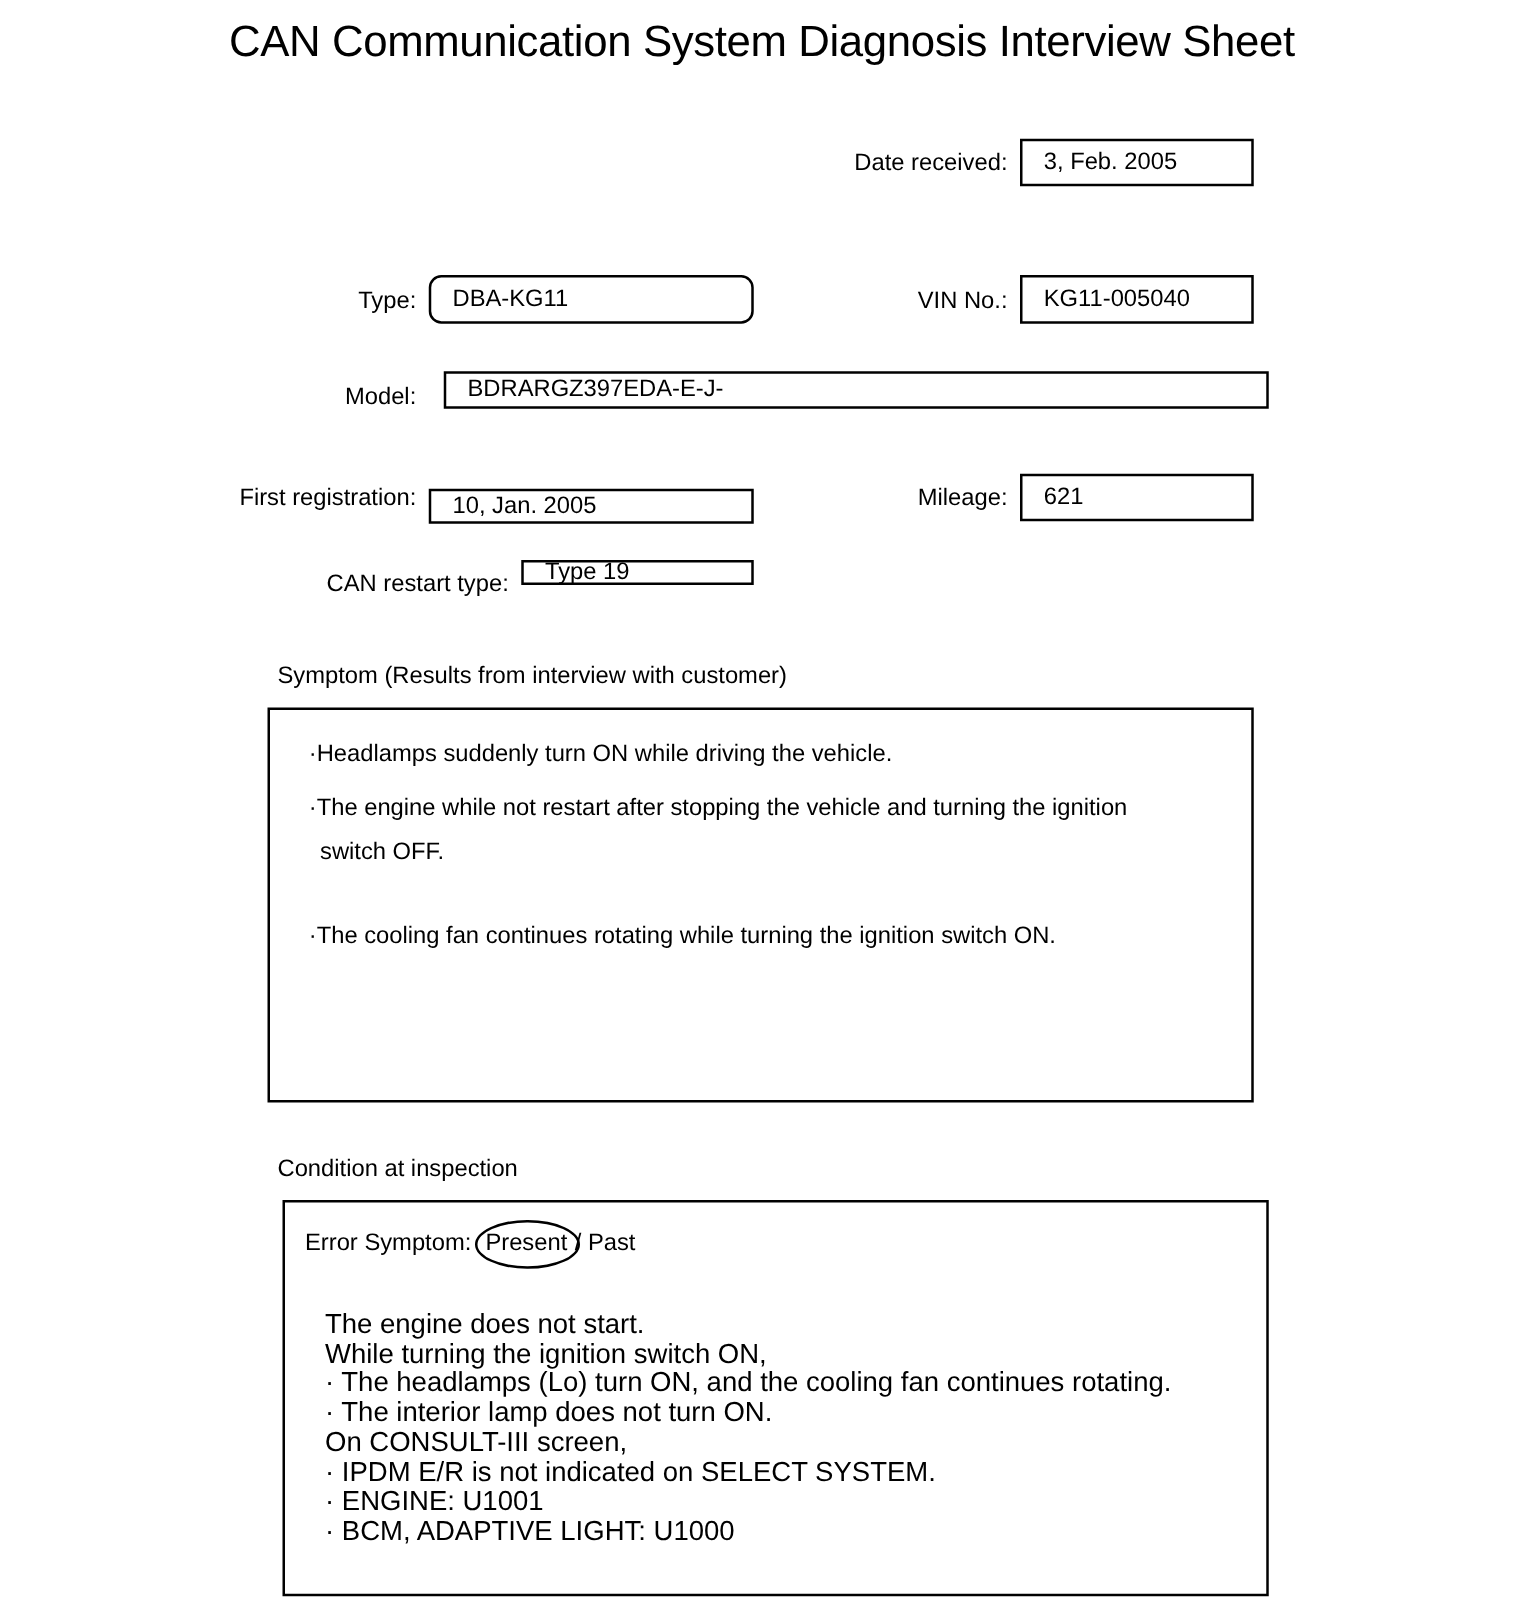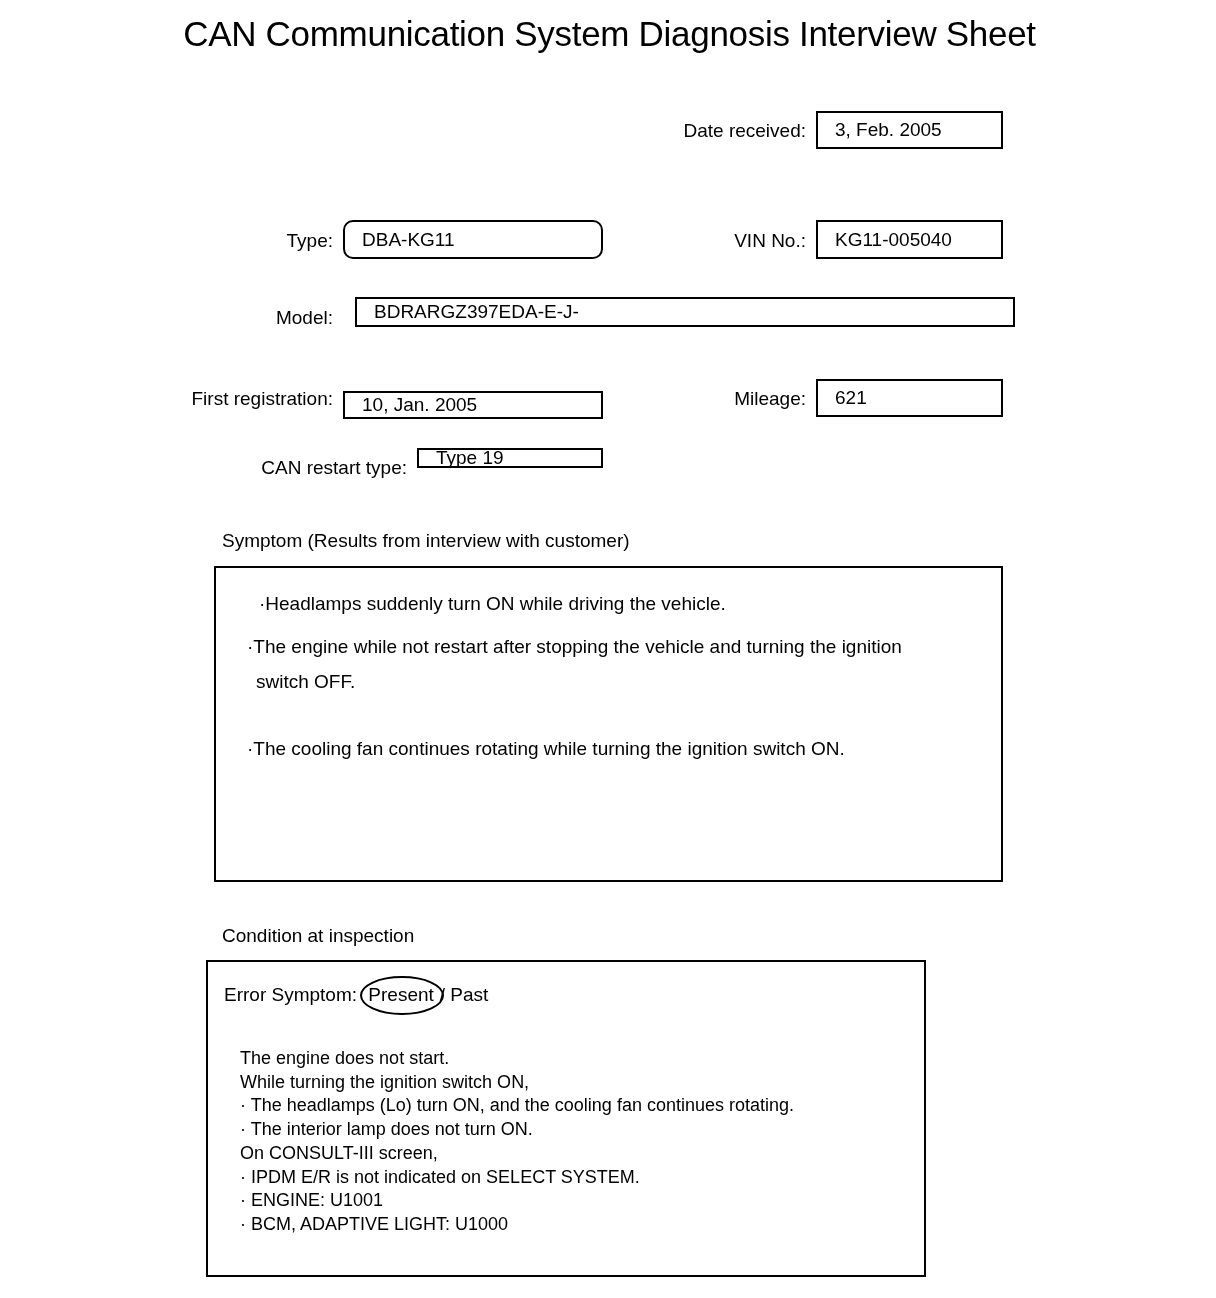--- a/index.html
+++ b/index.html
@@ -6,21 +6,21 @@
     body { width: 1216px; height: 1298px; position: relative; overflow: hidden;
            font-family: "Liberation Sans", sans-serif; color: #000; }
     .abs { position: absolute; }
     .title { left: 0; width: 1219px; top: 14px; text-align: center; font-size: 35px; letter-spacing: -0.3px; }
     .label { font-size: 19px; text-align: right; line-height: 22px; }
     .box { border: 2px solid #000; box-sizing: border-box; font-size: 19px; line-height: 22px; padding-left: 17px;
            display: flex; align-items: center; }
     .section-label { font-size: 19px; line-height: 22px; }
     .panel { border: 2px solid #000; box-sizing: border-box; }
     .sym-line { position: absolute; font-size: 19px; line-height: 22px; white-space: nowrap; }
-    .cond-lines { position: absolute; left: 32px; top: 85px; font-size: 18px; line-height: 23.7px; }
+    .cond-lines { position: absolute; left: 32px; top: 85px; font-size: 22px; line-height: 23.7px; }
     .cond-lines div { white-space: nowrap; }
     .err-row { position: absolute; left: 16px; top: 22px; font-size: 19px; line-height: 22px; white-space: nowrap; }
     .circled { display: inline-block; position: relative; padding: 0 6px; }
     .circled::before { content: ""; position: absolute; left: -2px; right: -4px; top: -8px; bottom: -9px;
                        border: 2px solid #000; border-radius: 50%; }
   </style>
 </head>
 <body>
 
 <div class="abs title">CAN Communication System Diagnosis Interview Sheet</div>
@@ -55,28 +55,28 @@
   <span>621</span>
 </div>
 
 <div class="abs label" style="left:200px; width:207px; top:457px;">CAN restart type:</div>
 <div class="abs box" style="left:417px; top:448px; width:186px; height:20px;">
   <span>Type 19</span>
 </div>
 
 <div class="abs section-label" style="left:222px; top:530px;">Symptom (Results from interview with customer)</div>
 <div class="abs panel" style="left:214px; top:566px; width:789px; height:316px;">
-  <div class="sym-line" style="left:31px; top:25px;margin-left:12px;">·Headlamps suddenly turn ON while driving the vehicle.</div>
+  <div class="sym-line" style="left:31px; top:25px;">·Headlamps suddenly turn ON while driving the vehicle.</div>
   <div class="sym-line" style="left:31px; top:68px;">·The engine while not restart after stopping the vehicle and turning the ignition</div>
   <div class="sym-line" style="left:40px; top:103px;">switch OFF.</div>
   <div class="sym-line" style="left:31px; top:143px;margin-top:27px;">·The cooling fan continues rotating while turning the ignition switch ON.</div>
 </div>
 
 <div class="abs section-label" style="left:222px; top:925px;">Condition at inspection</div>
-<div class="abs panel" style="left:206px; top:960px; width:720px; height:317px;">
+<div class="abs panel" style="left:226px; top:960px; width:789px; height:317px;">
   <div class="err-row">
     <span>Error Symptom:</span>
     <span class="circled">Present</span><span>/ Past</span>
   </div>
   <div class="cond-lines">
     <div>The engine does not start.</div>
     <div>While turning the ignition switch ON,</div>
     <div>· The headlamps (Lo) turn ON, and the cooling fan continues rotating.</div>
     <div>· The interior lamp does not turn ON.</div>
     <div>On CONSULT-III screen,</div>

